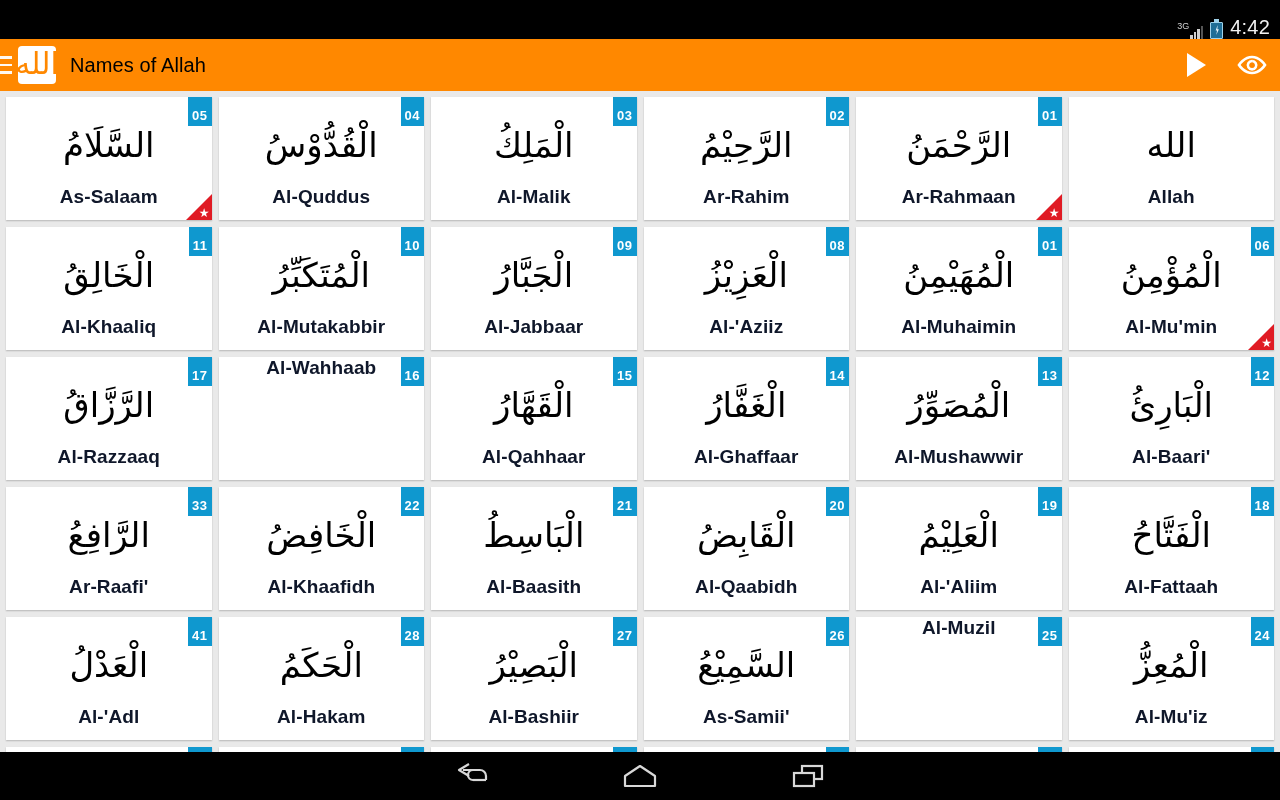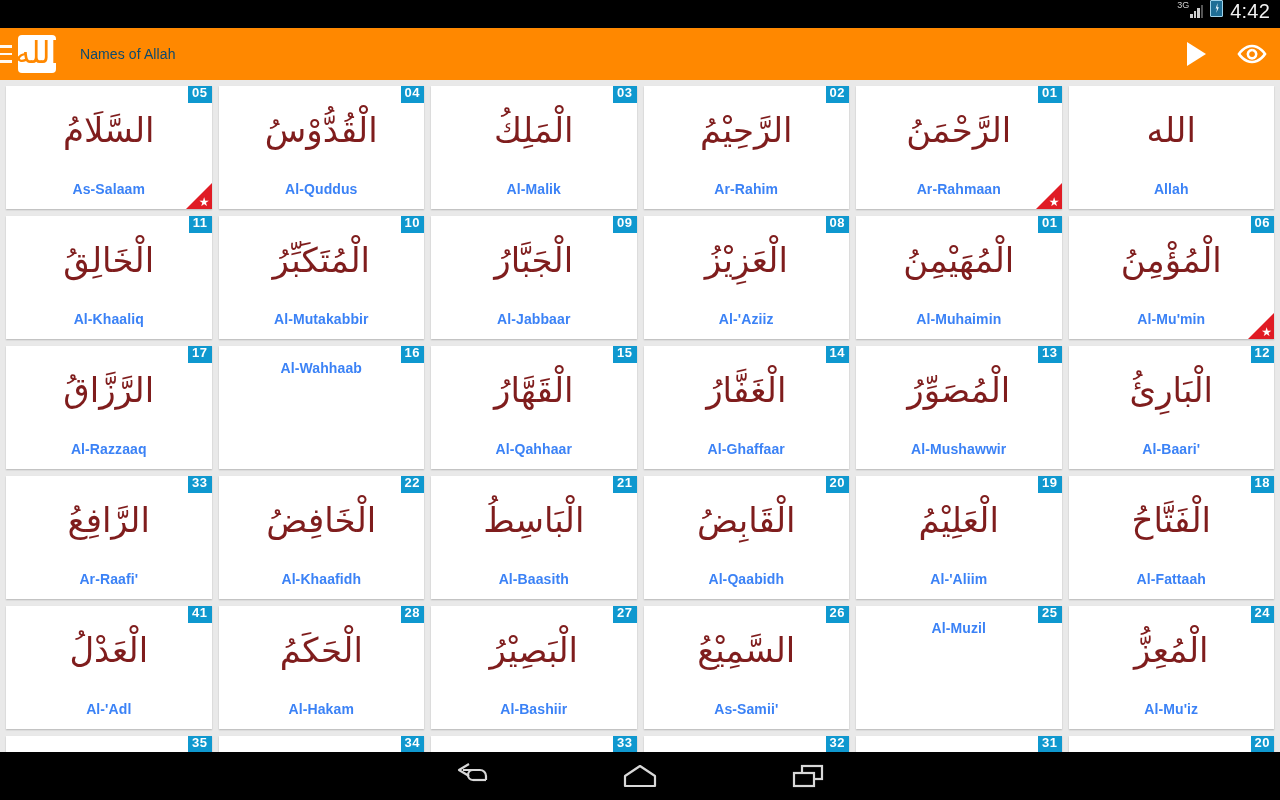--- a/index.html
+++ b/index.html
@@ -7,25 +7,25 @@
   html, body {
     width: 1280px;
     height: 800px;
     overflow: hidden;
     background: #e8e8e8;
     font-family: "Liberation Sans", sans-serif;
   }
 
   
   #status-bar {
-    height: 28px;
+    height: 39px;
     background: #000;
     color: #f2f2f2;
     display: flex;
-    align-items: flex-start;
+    align-items: flex-end;
     justify-content: flex-end;
     padding-right: 10px;
     gap: 7px;
     font-size: 17px;
   }
   .sb-net {
     display: flex;
     align-items: flex-end;
     gap: 1px;
     height: 18px;
@@ -106,23 +106,23 @@
     flex: 0 0 auto;
   }
   #app-icon span {
     color: #ff8800;
     font-size: 30px;
     line-height: 30px;
     font-family: "DejaVu Sans", sans-serif;
     transform: translateY(-1px);
   }
   #app-title {
-    color: #0c4a6e;
-    font-size: 14px;
-    margin-left: 24px;
+    color: #000000;
+    font-size: 20px;
+    margin-left: 14px;
     font-weight: 400;
     letter-spacing: .1px;
   }
   #action-bar .spacer { flex: 1; }
   .ab-action {
     width: 56px; height: 52px;
     display: flex; align-items: center; justify-content: center;
   }
   #play-icon-shape {
     width: 0; height: 0;
@@ -159,44 +159,43 @@
     direction: rtl;
   }
   .card-arabic {
     flex: 1;
     display: flex;
     align-items: center;
     justify-content: center;
     width: 100%;
     font-family: "DejaVu Sans", "Liberation Sans", sans-serif;
     font-size: 34px;
-    color: #7f1d1d;
+    color: #000000;
     line-height: 1;
     padding-top: 6px;
     direction: rtl;
   }
   .card-translit {
     direction: ltr;
-    font-size: 14px;
+    font-size: 19px;
     font-weight: bold;
-    color: #3b82f6;
+    color: #0f172a;
     padding-bottom: 12px;
     letter-spacing: .1px;
     white-space: nowrap;
-    margin-top: 14px;
   }
   .card-badge {
     position: absolute;
     top: 0; right: 0;
     background: #0f98cf;
     color: #ffffff;
     font-size: 13px;
     font-weight: bold;
     line-height: 1;
-    padding: 0 4px 4px 4px;
+    padding: 12px 4px 4px 4px;
     min-width: 22px;
     text-align: right;
     direction: ltr;
     letter-spacing: .5px;
   }
   .card-fav {
     position: absolute;
     bottom: 0; right: 0;
     width: 26px; height: 26px;
     overflow: hidden;

